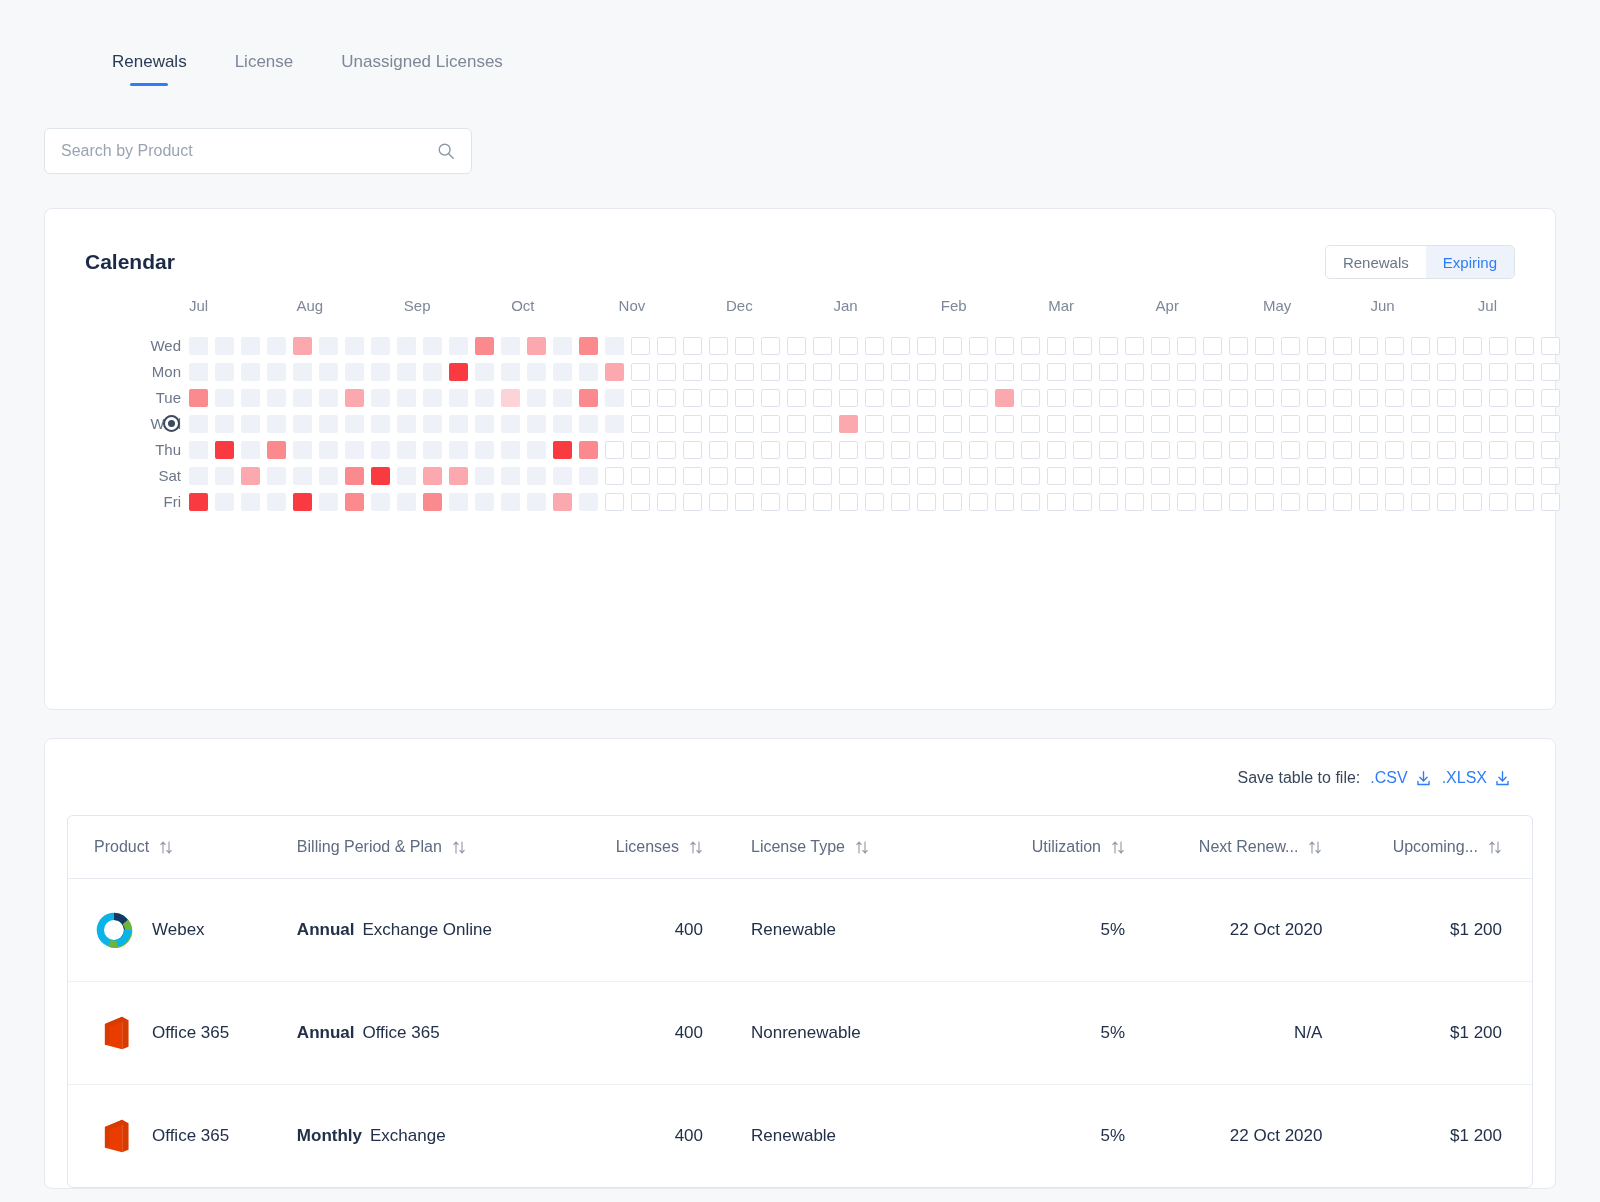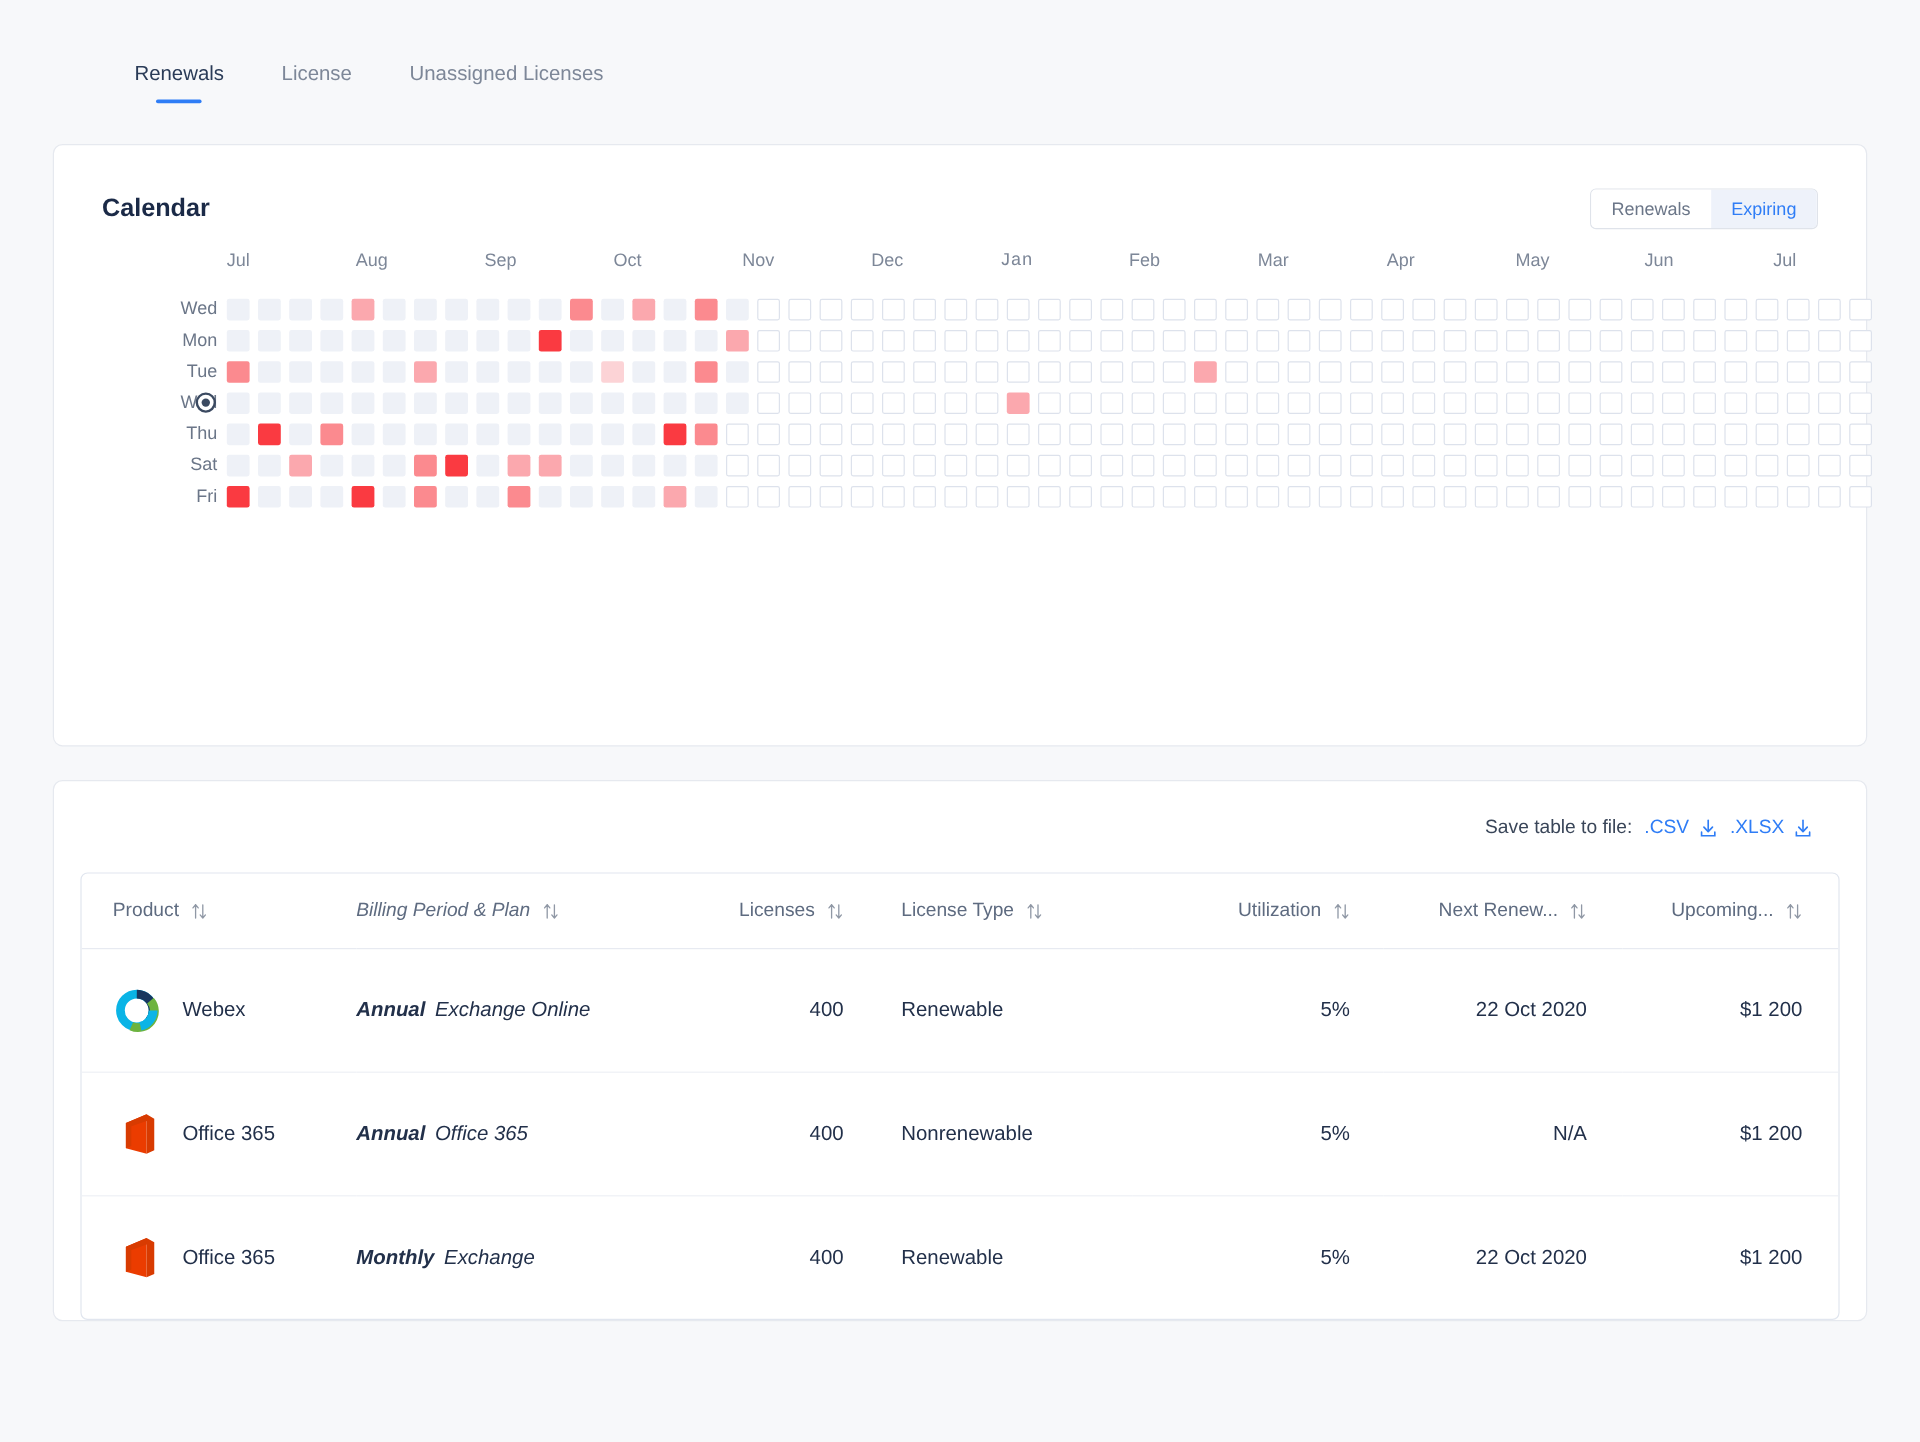--- a/index.html
+++ b/index.html
@@ -137,21 +137,21 @@
   }
   .th-inner { display: inline-flex; align-items: center; gap: 10px; }
   .sort-ic { width: 14px; height: 15px; opacity: .75; }
   tbody td {
     padding: 30px 0; border-bottom: 1px solid #eef0f5; font-size: 17px;
     color: #22304a; vertical-align: middle;
   }
   tbody tr:last-child td { border-bottom: none; }
 
   .c-product { width: 230px; padding-left: 26px !important; }
-  .c-billing { width: 290px; font-style: italic; }
+  .c-billing { width: 290px; }
   .c-lic { width: 150px; text-align: right; padding-right: 32px !important; }
   .c-type { width: 210px; padding-left: 16px !important; }
   .c-util { width: 210px; text-align: right; padding-right: 28px !important; }
   .c-next { width: 200px; text-align: right; padding-right: 30px !important; }
   .c-up { width: 180px; text-align: right; padding-right: 30px !important; }
 
   .prod-cell { display: flex; align-items: center; gap: 18px; }
   .prod-logo { width: 40px; height: 42px; flex-shrink: 0; }
   .bill-period { font-weight: 700; margin-right: 8px; }
 </style>
@@ -161,39 +161,46 @@
 <div class="page">
 
   <div class="topbar">
     <div class="tabs">
       <div class="tab active">Renewals</div>
       <div class="tab">License</div>
       <div class="tab">Unassigned Licenses</div>
     </div>
   </div>
 
+  <div class="search-wrap">
+    <input class="search-input" type="text" placeholder="Search by Product" style="">
+    <svg class="search-icon" viewBox="0 0 20 20">
+      <circle cx="8.5" cy="8.5" r="6" fill="none" stroke="#8b95a6" stroke-width="1.5"></circle>
+      <line x1="13" y1="13" x2="18" y2="18" stroke="#8b95a6" stroke-width="1.5" stroke-linecap="round"></line>
+    </svg>
+  </div>
 
   <div class="card card-calendar">
     <div class="cal-head">
       <div class="cal-title">Calendar</div>
       <div class="seg">
         <button class="seg-btn">Renewals</button>
         <button class="seg-btn active">Expiring</button>
       </div>
     </div>
 
     <div class="heat">
       <div class="months" id="months">
           <div class="month-lbl" style="left: 0px;">Jul</div>
           <div class="month-lbl" style="left: 107.4px;">Aug</div>
           <div class="month-lbl" style="left: 214.8px;">Sep</div>
           <div class="month-lbl" style="left: 322.2px;">Oct</div>
           <div class="month-lbl" style="left: 429.6px;">Nov</div>
           <div class="month-lbl" style="left: 537px;">Dec</div>
-          <div class="month-lbl" style="left: 644.4px; font-family: Liberation Mono, monospace;">Jan</div>
+          <div class="month-lbl" style="left: 644.4px;">Jan</div>
           <div class="month-lbl" style="left: 751.8px;">Feb</div>
           <div class="month-lbl" style="left: 859.2px;">Mar</div>
           <div class="month-lbl" style="left: 966.6px;">Apr</div>
           <div class="month-lbl" style="left: 1074px;">May</div>
           <div class="month-lbl" style="left: 1181.4px;">Jun</div>
           <div class="month-lbl" style="left: 1288.8px;">Jul</div>
         </div>
       <div class="grid-area">
         <div class="daylabels" id="daylabels">
             <div class="day-lbl">Wed</div>

